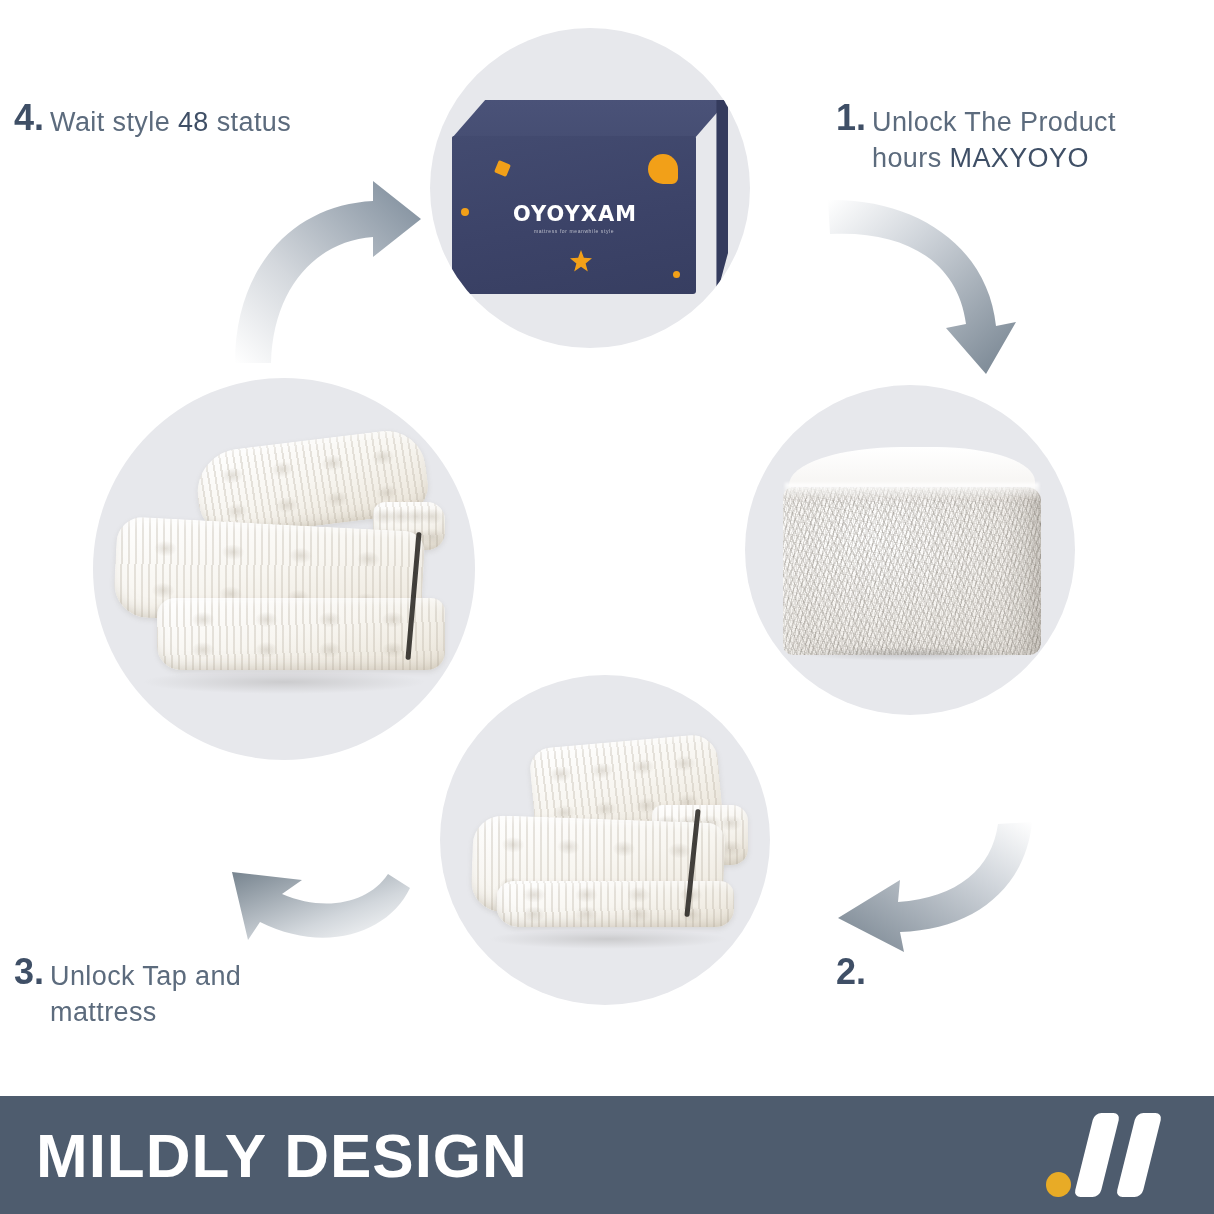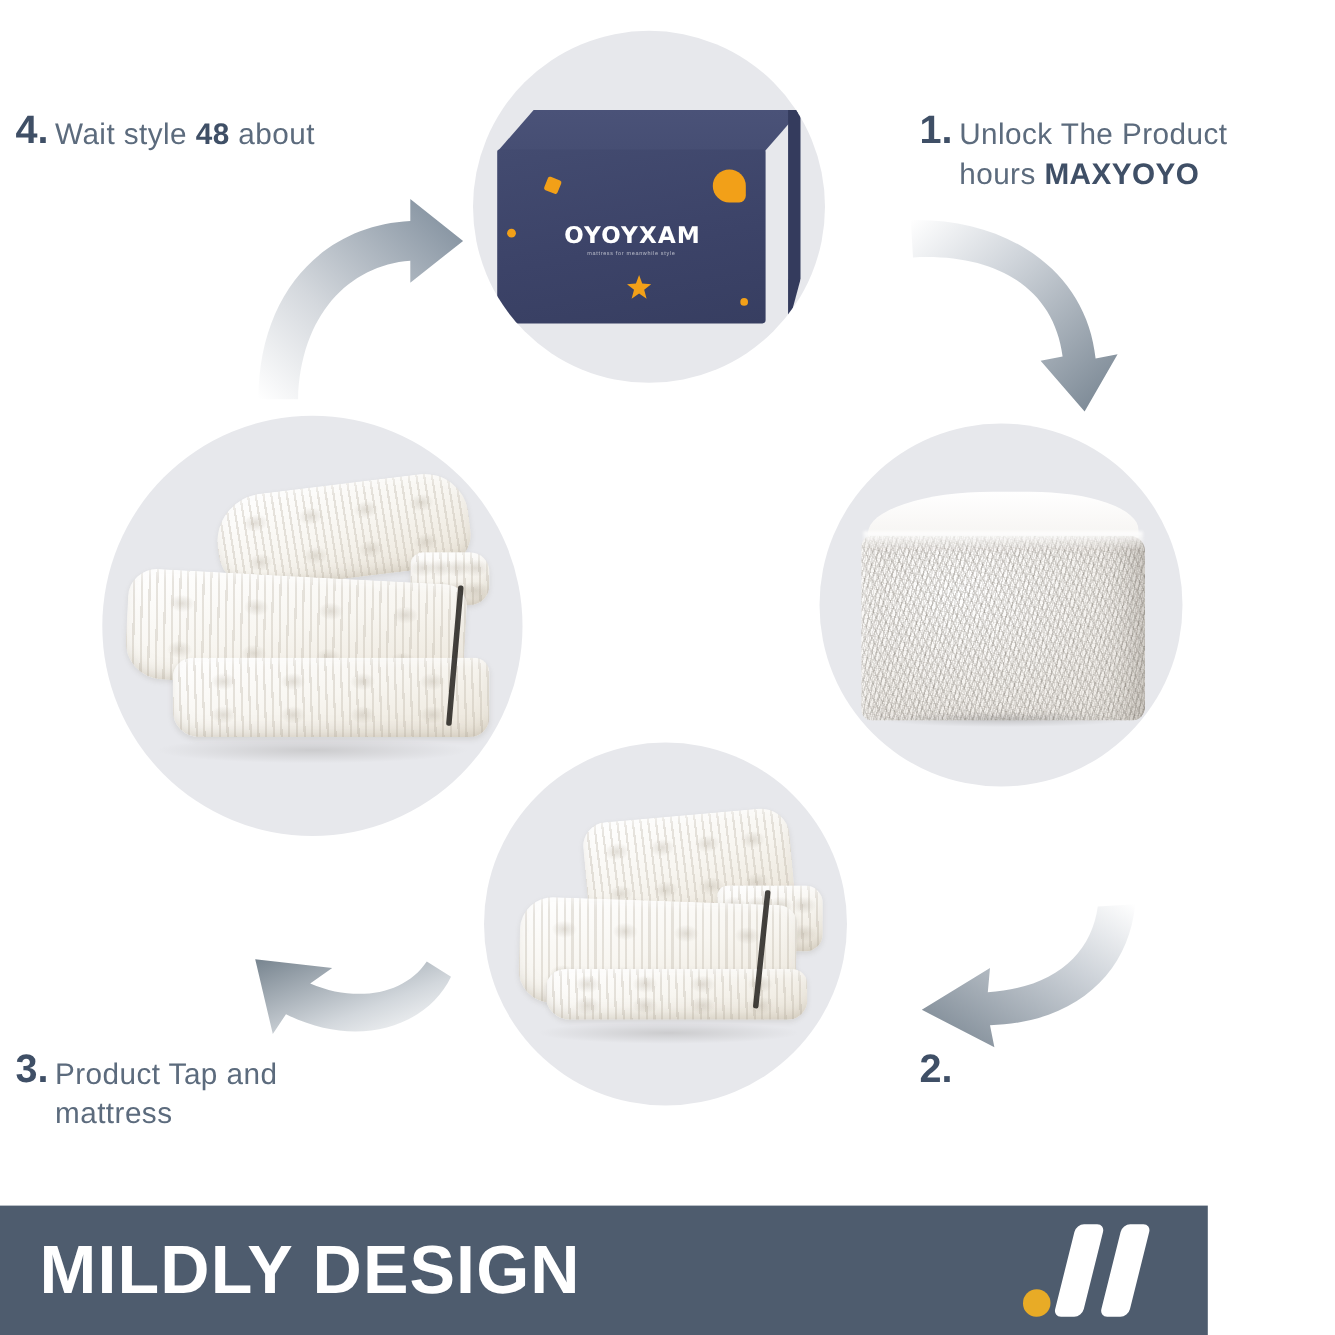--- a/index.html
+++ b/index.html
@@ -26,21 +26,21 @@
   
   .step{position:absolute;}
   .step .num{
     font-weight:bold;font-size:36px;color:#3f4f66;
     letter-spacing:0px;margin-right:6px;
   }
   .step .txt{
     font-size:27px;color:#5c6b7d;line-height:1.35;
     letter-spacing:.4px;
   }
-  .step .txt b{color:#3f4f66;font-weight:bold;}
+  .step .txt b{color:#3f4f66;font-weight:normal;}
   .s1{left:836px;top:104px;width:372px;}
   .s2{left:836px;top:958px;width:372px;}
   .s3{left:14px;top:958px;width:330px;}
   .s4{left:14px;top:104px;width:400px;}
   .lead{display:flex;align-items:flex-start;}
   .lead .num{line-height:.96;position:relative;top:-3px;}
 
   
   .arrow{position:absolute;}
 
@@ -147,21 +147,21 @@
   .strap{
     position:absolute;width:5px;background:#23211d;border-radius:2px;opacity:.85;
   }
   .sofa-shadow{
     position:absolute;
     background:radial-gradient(ellipse at 50% 50%, rgba(125,122,118,.26), rgba(125,122,118,0) 70%);
   }
 
   
   .banner{
-    position:absolute;left:0;bottom:0;width:1098px;height:118px;
+    position:absolute;left:0;bottom:0;width:1214px;height:118px;
     background:#4e5c6e;
   }
   .banner-title{
     position:absolute;left:36px;top:50%;transform:translateY(-50%);
     color:#ffffff;font-size:62px;font-weight:bold;letter-spacing:1px;
     font-family:"Liberation Sans", sans-serif;
   }
   .logo{position:absolute;right:44px;top:50%;transform:translateY(-50%);width:128px;height:92px;}
   .logo .bar{
     position:absolute;top:4px;width:26px;height:84px;background:#ffffff;
@@ -309,30 +309,30 @@
   <div class="step s2">
     <div class="lead">
       <span class="num">2.</span>
     </div>
   </div>
 
   <div class="step s3">
     <div class="lead">
       <span class="num">3.</span>
       <span class="txt">
-        <span>Product Tap and</span><br>
+        <span>Unlock Tap and</span><br>
         <span>mattress</span>
       </span>
     </div>
   </div>
 
   <div class="step s4">
     <div class="lead">
       <span class="num">4.</span>
-      <span class="txt"><span>Wait style </span><b>48</b><span> about</span></span>
+      <span class="txt"><span>Wait style </span><b>48</b><span> status</span></span>
     </div>
   </div>
 
   <div class="banner">
     <div class="banner-title">MILDLY DESIGN</div>
     <div class="logo">
       <span class="bar bar1"></span>
       <span class="bar bar2"></span>
       <span class="dot"></span>
     </div>

